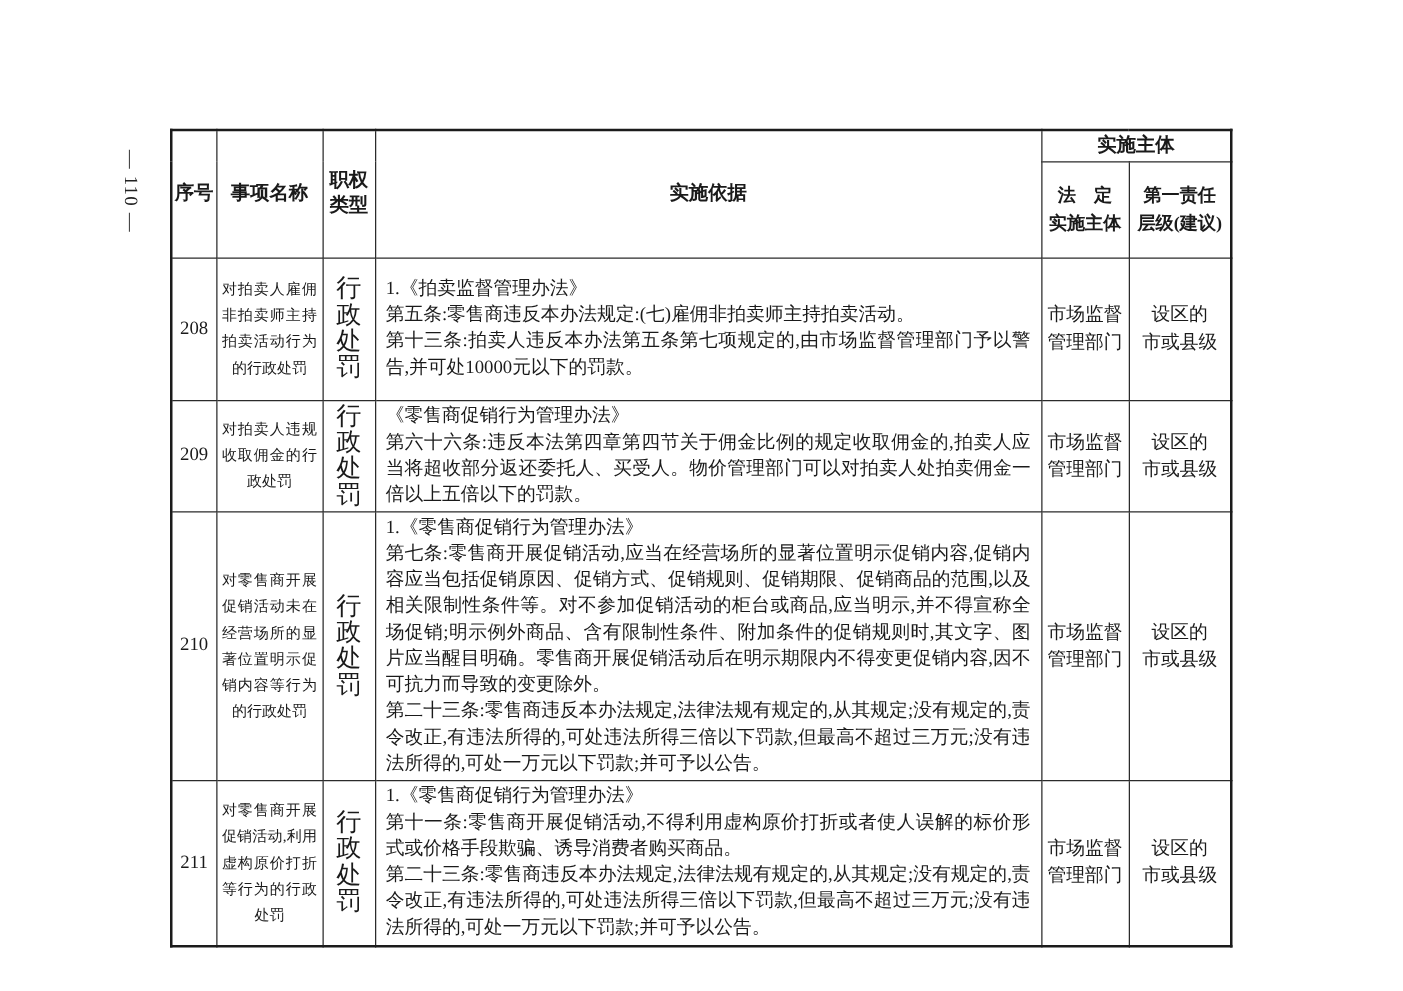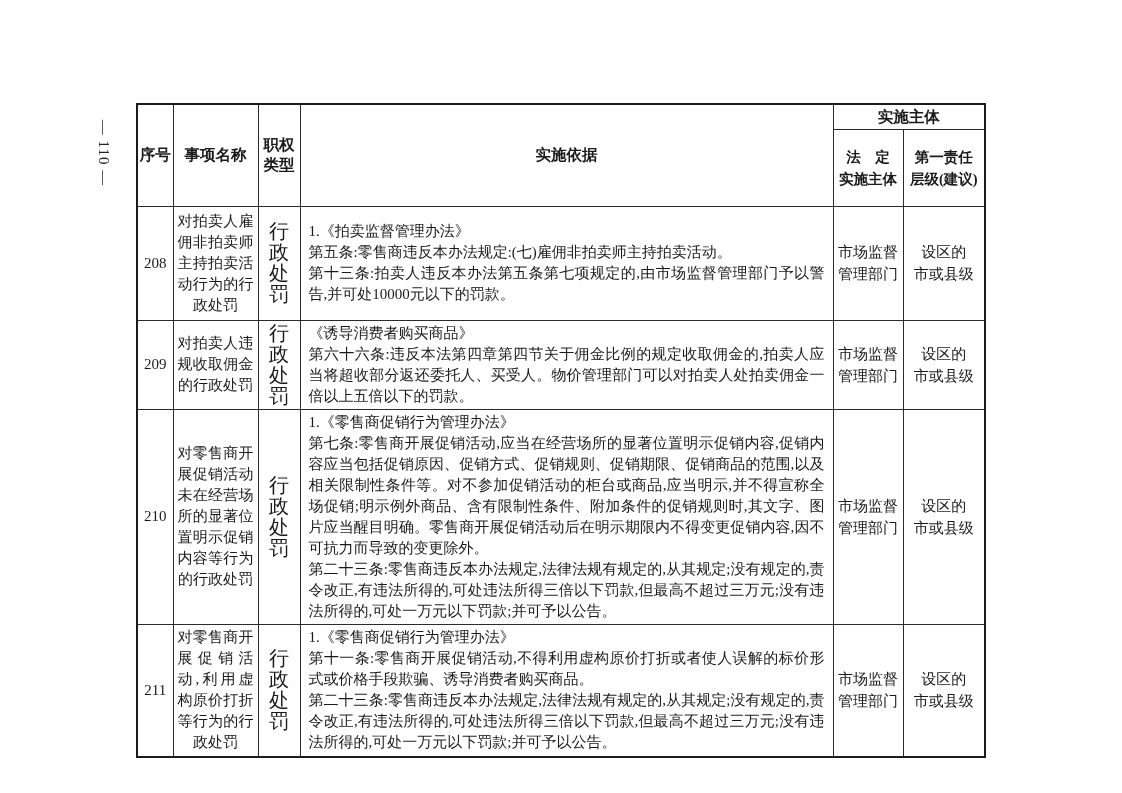--- a/index.html
+++ b/index.html
@@ -27,21 +27,21 @@
   .r-head-a{height:25px;}
   .r-head-b{height:49px;}
   .r-0{height:114px;}
   .r-1{height:77px;}
   .r-2{height:189px;}
   .r-3{height:133px;}
   .h-main{font-size:15.5px;line-height:20px;}
   .h-sub{font-size:14.5px;line-height:22px;padding:16px 2px;}
   .c-seq{text-align:center;font-size:15px;font-family:"Liberation Serif","DejaVu Serif",serif;margin-left:41px;}
   .c-name{
-    font-size:15px;line-height:21px;padding:0 4px;
+    font-size:12px;line-height:21px;padding:0 4px;
     text-align:justify;text-align-last:center;
   }
   .c-type{text-align:center;font-size:20px;line-height:21px;padding:0 5px;}
   .c-basis{padding:2px 8px;font-size:15px;line-height:21px;}
   .c-basis .para{text-align:justify;text-justify:inter-ideograph;}
   .c-legal,.c-level{text-align:center;font-size:15px;line-height:22px;padding:5px 2px;}
 </style>
 </head>
 <body>
 
@@ -97,21 +97,21 @@
             <div>设区的</div>
             <div>市或县级</div>
           </td>
         </tr>
 
         <tr class="r-1">
           <td class="c-seq">209</td>
           <td class="c-name">对拍卖人违规收取佣金的行政处罚</td>
           <td class="c-type">行政处罚</td>
           <td class="c-basis">
-            <div class="para">《诱导消费者购买商品》</div>
+            <div class="para">《零售商促销行为管理办法》</div>
             <div class="para">第六十六条:违反本法第四章第四节关于佣金比例的规定收取佣金的,拍卖人应当将超收部分返还委托人、买受人。物价管理部门可以对拍卖人处拍卖佣金一倍以上五倍以下的罚款。</div>
             <div class="para"></div>
           </td>
           <td class="c-legal">
             <div>市场监督</div>
             <div>管理部门</div>
           </td>
           <td class="c-level">
             <div>设区的</div>
             <div>市或县级</div>

